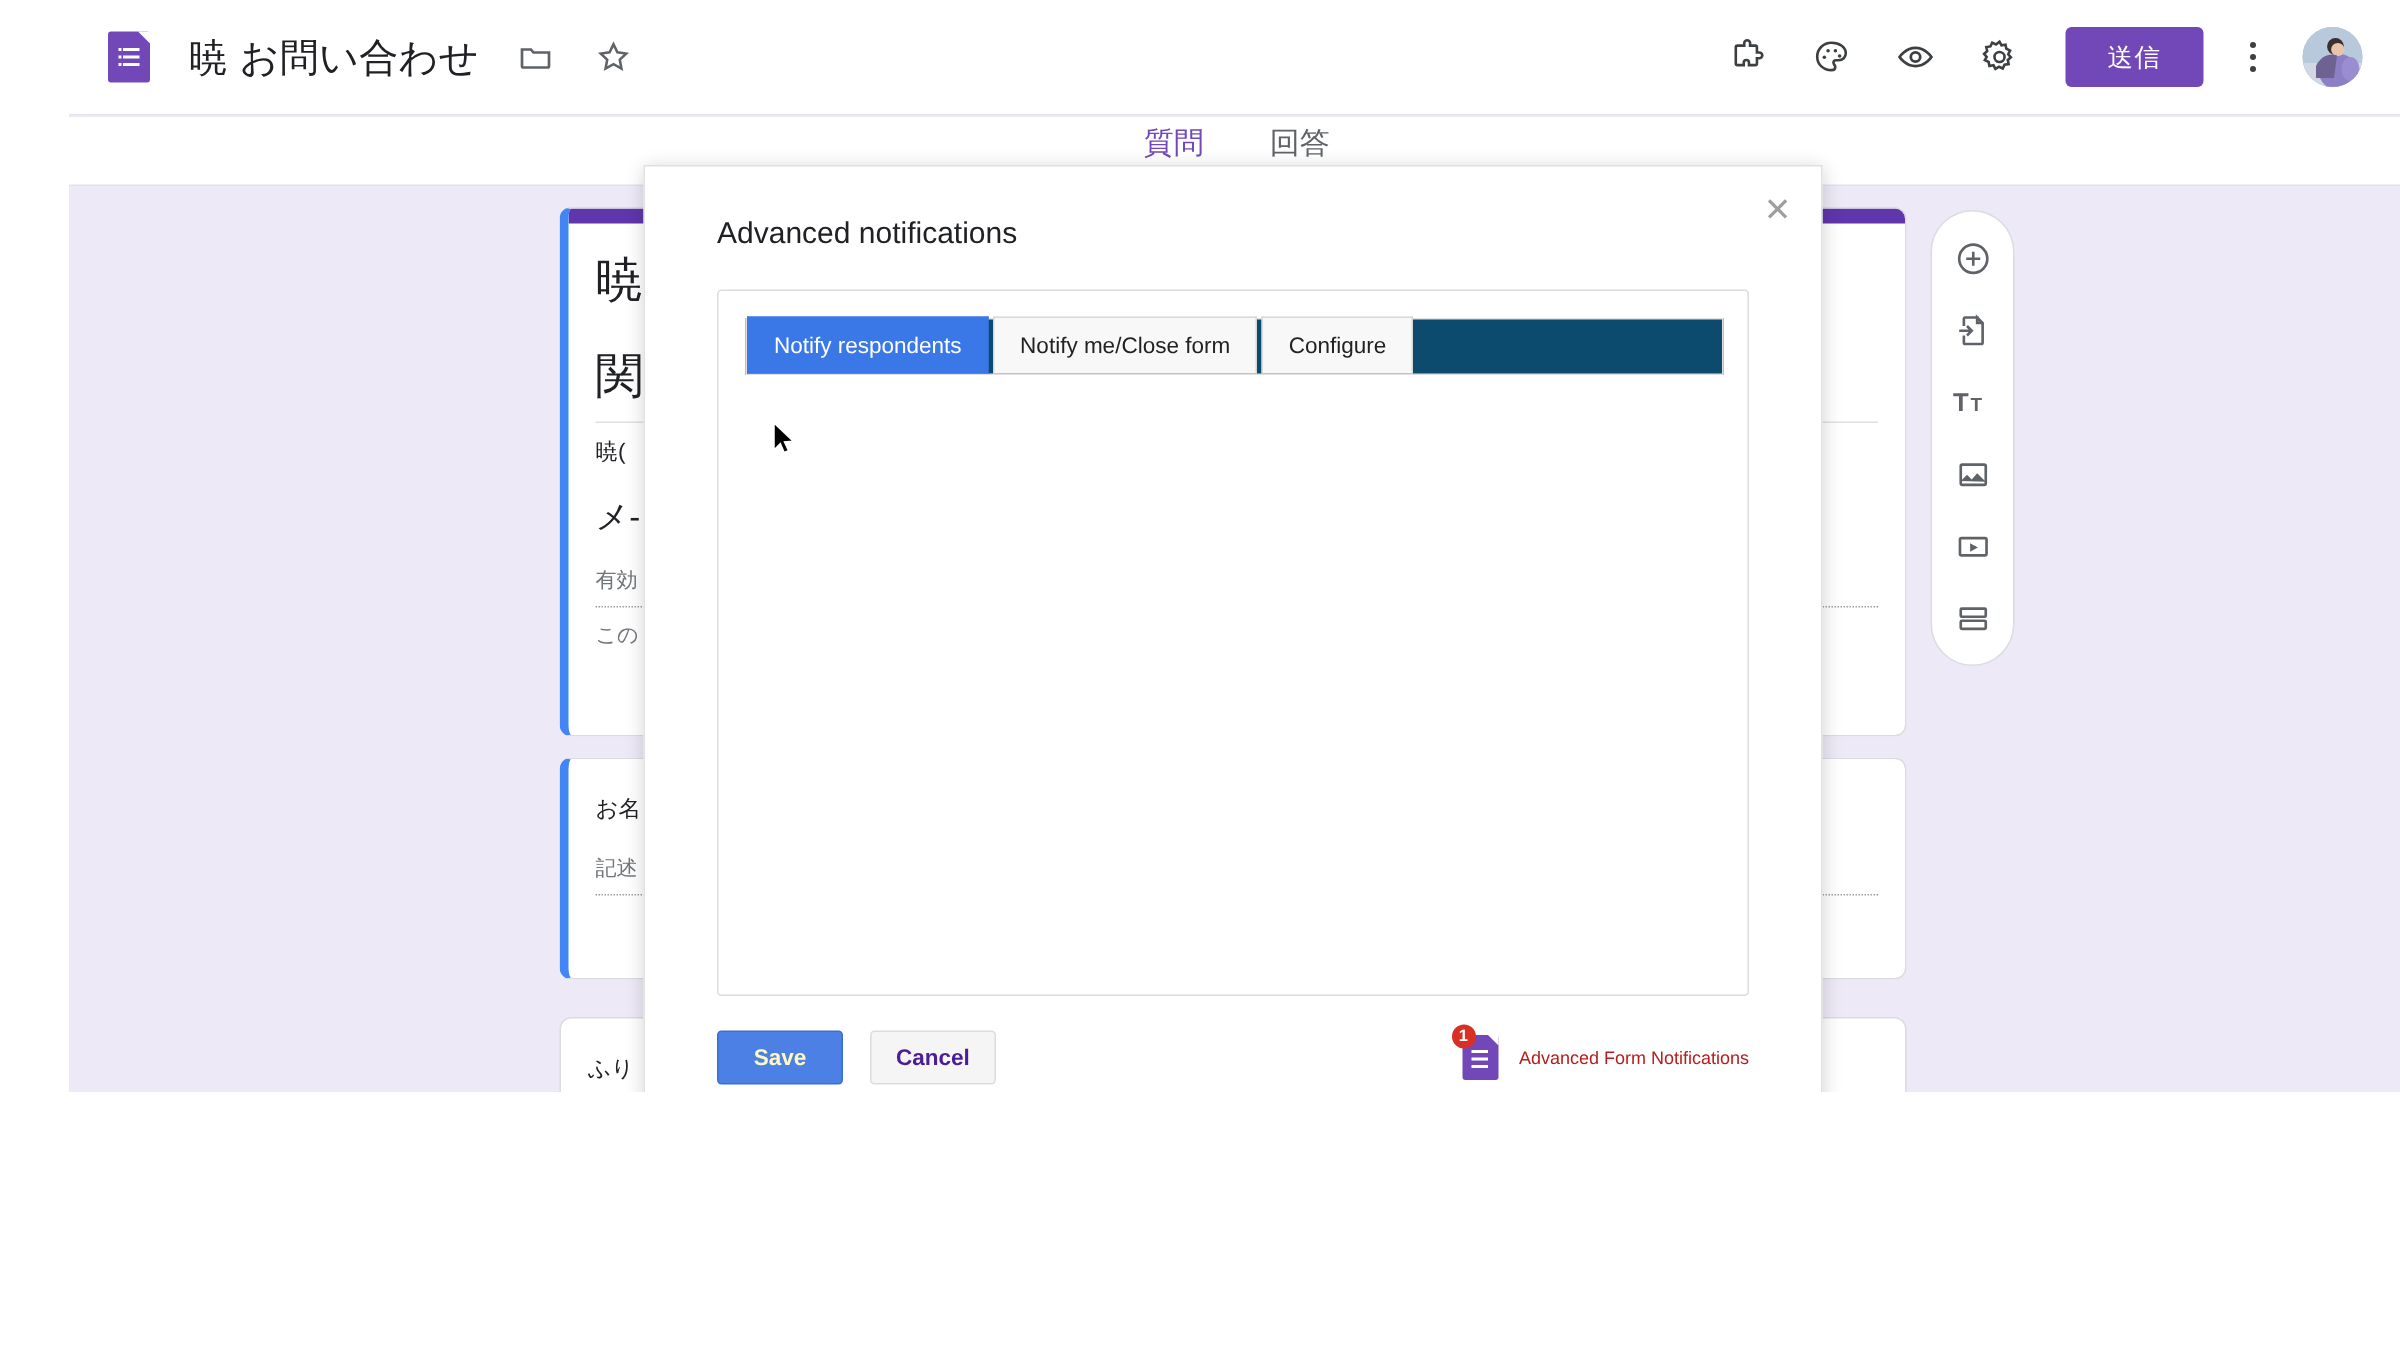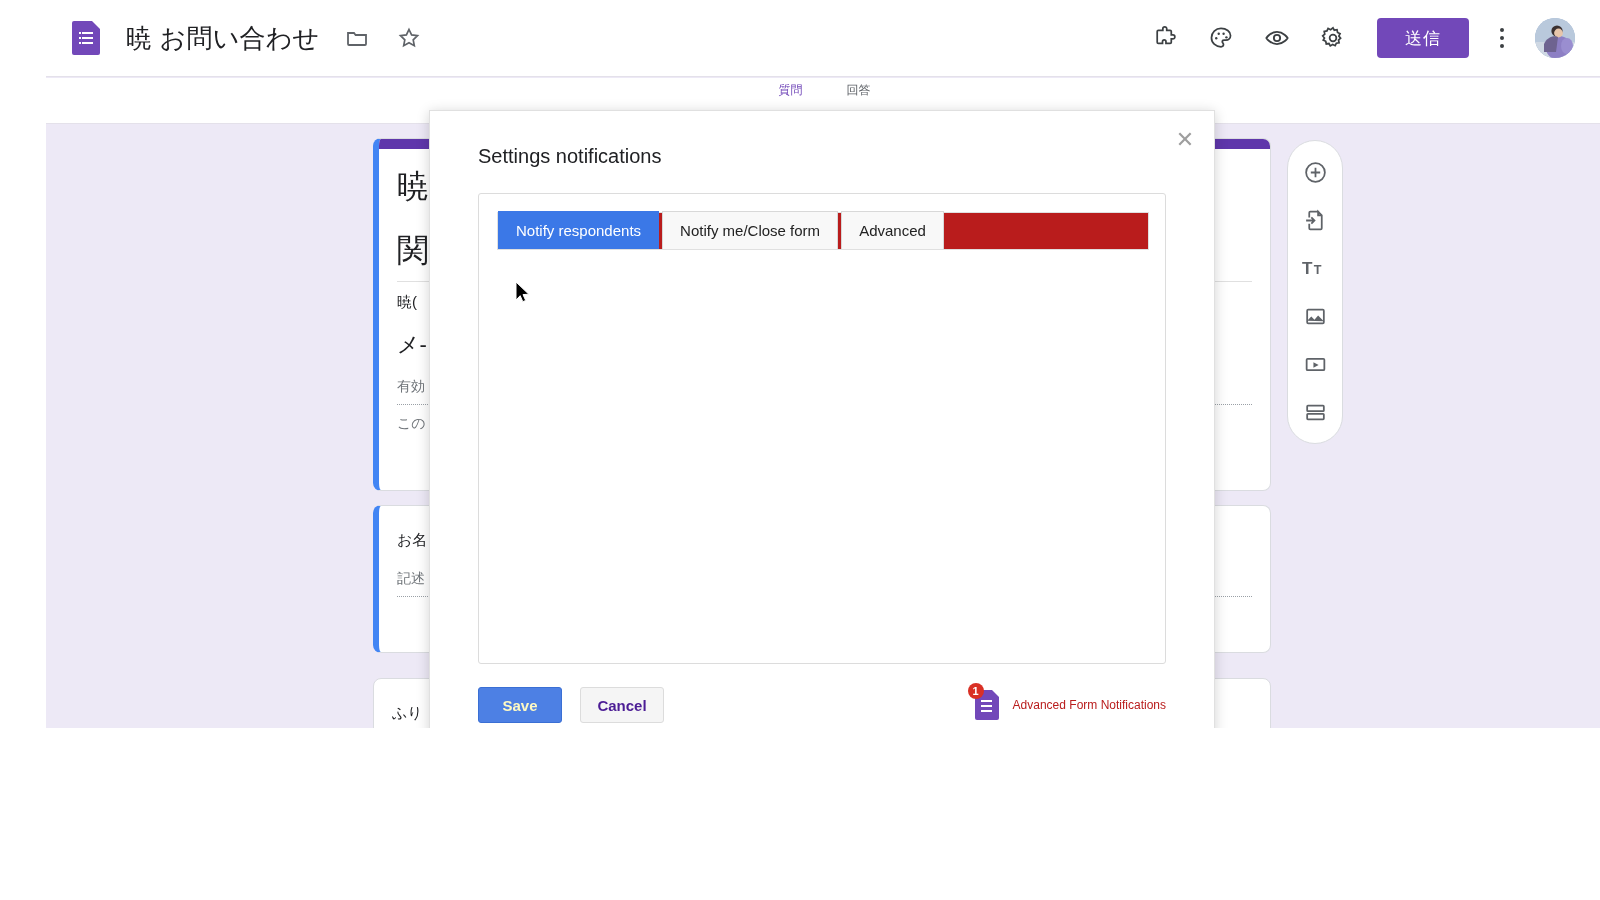--- a/index.html
+++ b/index.html
@@ -103,21 +103,21 @@
   
   #subtabs {
     position: absolute; top: 78px; left: 0;
     width: 1557px; height: 46px;
     background: #ffffff;
     display: flex; align-items: flex-start; justify-content: center;
     gap: 20px;
     border-bottom: 1px solid #e4e1ea;
   }
   .subtab {
-    font-size: 12px; color: #5f6368;
+    font-size: 20px; color: #5f6368;
     padding: 4px 12px 12px 12px;
     cursor: pointer;
   }
   .subtab.active { color: #7248b9; border-bottom: 3px solid #7248b9; }
 
   
   #canvas {
     position: absolute; top: 124px; left: 0;
     width: 1557px; height: 776px;
     background: #ede9f6;
@@ -214,21 +214,21 @@
   #panel {
     position: absolute; left: 48px; top: 82px;
     width: 688px; height: 471px;
     background: #ffffff;
     border: 1px solid #dcdcdc;
     border-radius: 3px;
   }
   #tabstrip {
     position: absolute; left: 18px; top: 18px;
     width: 652px; height: 38px;
-    background: #b91c1c;
+    background: #0c4a6e;
     border: 1px solid #e0e0e0;
     display: flex; align-items: flex-end;
   }
   .ntab {
     height: 38px;
     display: flex; align-items: center;
     padding: 0 17px;
     font-size: 15px;
     color: #222222;
     background: #f8f8f8;
@@ -461,27 +461,27 @@
   </div>
 
   <div id="help-button">?</div>
 
   <div id="scroll-track">
     <div id="scroll-thumb"></div>
   </div>
 
   <div id="modal">
     <div id="modal-close">✕</div>
-    <div id="modal-title">Settings notifications</div>
+    <div id="modal-title">Advanced notifications</div>
 
     <div id="panel">
       <div id="tabstrip">
         <div class="ntab active">Notify respondents</div>
         <div class="ntab">Notify me/Close form</div>
-        <div class="ntab">Advanced</div>
+        <div class="ntab">Configure</div>
       </div>
 
     </div>
 
     <div id="modal-footer">
       <button class="mbtn" id="save-button">Save</button>
       <button class="mbtn" id="cancel-button">Cancel</button>
       <div id="brand">
         <div id="brand-icon">
           <div class="ln">

